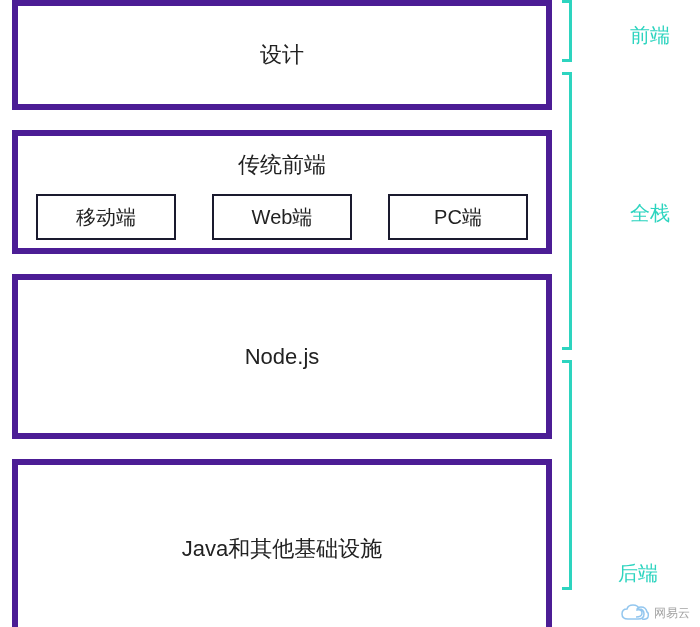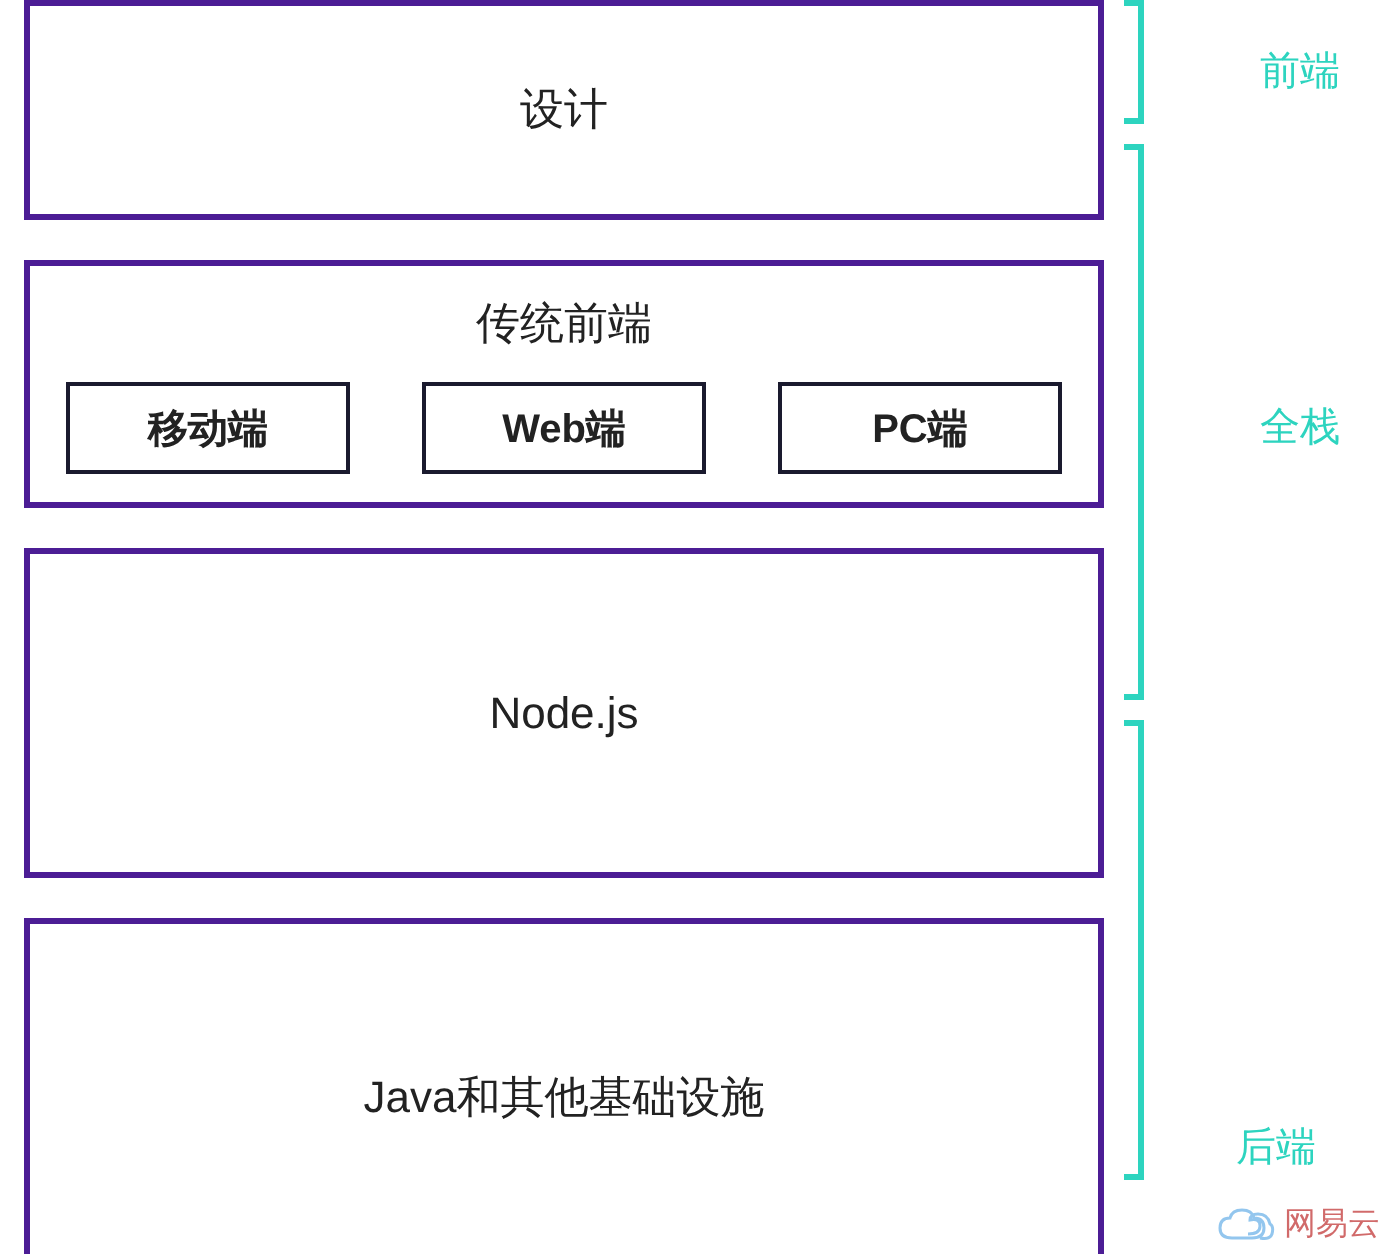--- a/index.html
+++ b/index.html
@@ -11,42 +11,41 @@
       position: relative;
       overflow: hidden;
     }
     .diagram {
       position: absolute;
       left: 12px;
       top: 0;
       width: 540px;
     }
     .block {
-      border: 3px solid #4c1d95;
+      border: 6px solid #4c1d95;
       background: #fff;
       margin-bottom: 20px;
       display: flex;
       flex-direction: column;
       align-items: center;
       justify-content: center;
     }
     .block-design { height: 110px; }
     .block-frontend { height: 124px; padding: 14px 18px 18px; justify-content: flex-start; }
     .block-nodejs { height: 165px; }
     .block-infra { height: 180px; margin-bottom: 0; }
     .block-title {
       font-size: 22px;
       color: #222;
     }
     .block-sub-row {
       display: flex;
       width: 100%;
       gap: 36px;
       margin-top: 14px;
-      font-weight: bold;
     }
     .sub-block {
       flex: 1;
       border: 2px solid #1a1a2e;
       height: 46px;
       display: flex;
       align-items: center;
       justify-content: center;
       font-size: 20px;
       color: #222;
@@ -70,22 +69,22 @@
       white-space: nowrap;
       margin-left: 46px;
     }
     .watermark {
       position: absolute;
       right: 10px;
       bottom: 4px;
       display: flex;
       align-items: center;
       opacity: 0.65;
-      font-size: 16px;
-      color: #b91c1c;
+      font-size: 12px;
+      color: #737373;
     }
     .watermark svg { margin-right: 4px; }
   </style>
 </head>
 <body>
 
 <div class="diagram">
 
   <div class="block block-design">
     <div class="block-title">设计</div>

